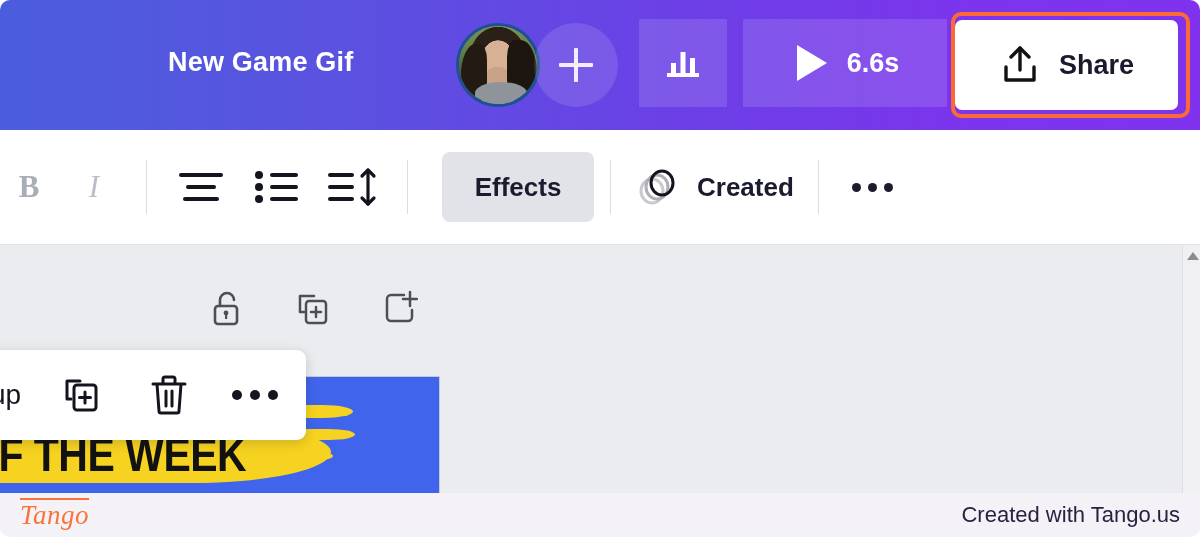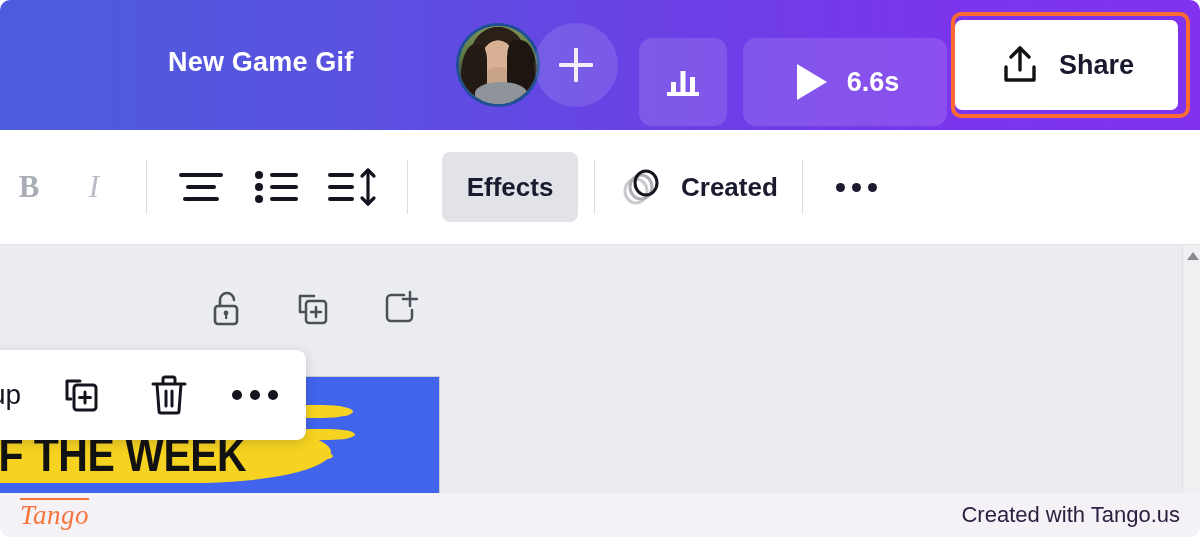--- a/index.html
+++ b/index.html
@@ -71,23 +71,23 @@
     cursor: pointer;
   }
   .plus-btn .plus-v, .plus-btn .plus-h {
     position: absolute; background: #f3eefe; border-radius: 1px;
   }
   .plus-btn .plus-v { width: 4px; height: 34px; }
   .plus-btn .plus-h { width: 34px; height: 4px; }
 
   .hdr-icon-btn {
     position: absolute;
-    top: 38px; height: 88px;
+    top: 19px; height: 88px;
     background: rgba(255,255,255,0.13);
-    border-radius: 13px;
+    border-radius: 1px;
     display: flex; align-items: center; justify-content: center;
     cursor: pointer;
   }
   .btn-timeline { left: 639px; width: 88px; }
   .btn-play { left: 743px; width: 204px; gap: 20px; }
 
   .play-tri {
     width: 0; height: 0;
     border-left: 30px solid #ffffff;
     border-top: 18px solid transparent;
@@ -141,21 +141,21 @@
     width: 72px;
     font-size: 31px; font-style: italic; color: #b9bdc5;
     font-family: "Liberation Serif", serif;
   }
   .tb-sep {
     width: 1px; height: 54px; background: #dcdde2; margin: 0 16px; flex: none;
   }
   .tb-icon { width: 76px; height: 58px; }
   .effects-btn {
     margin-left: 18px;
-    width: 136px; height: 70px;
+    width: 152px; height: 70px;
     background: #e2e3e8;
     border-radius: 8px;
     display: flex; align-items: center; justify-content: center;
     font-size: 26px; font-weight: bold; color: #1b1b2f;
     cursor: pointer; flex: none;
   }
   .animate-btn {
     display: flex; align-items: center; gap: 16px;
     padding: 0 8px; cursor: pointer; flex: none;
   }

